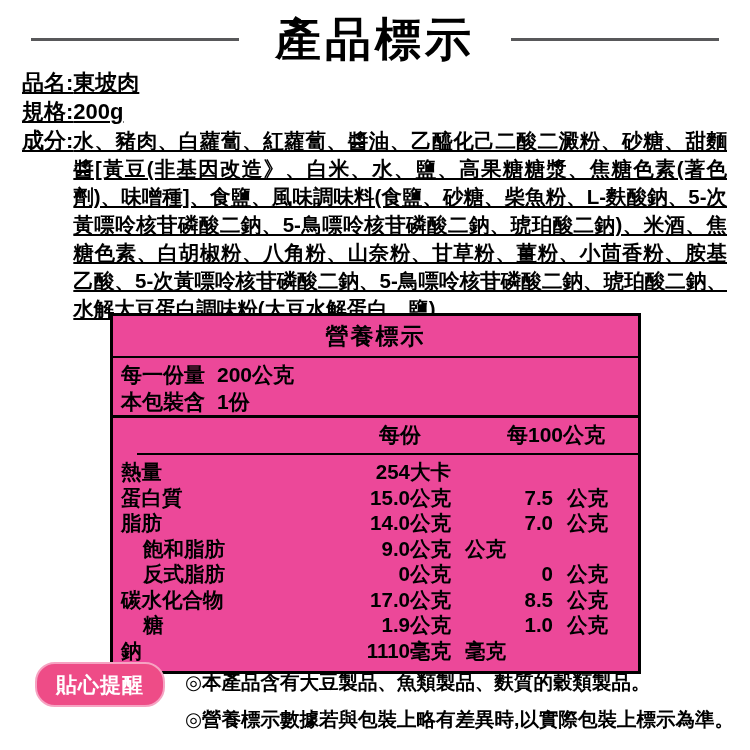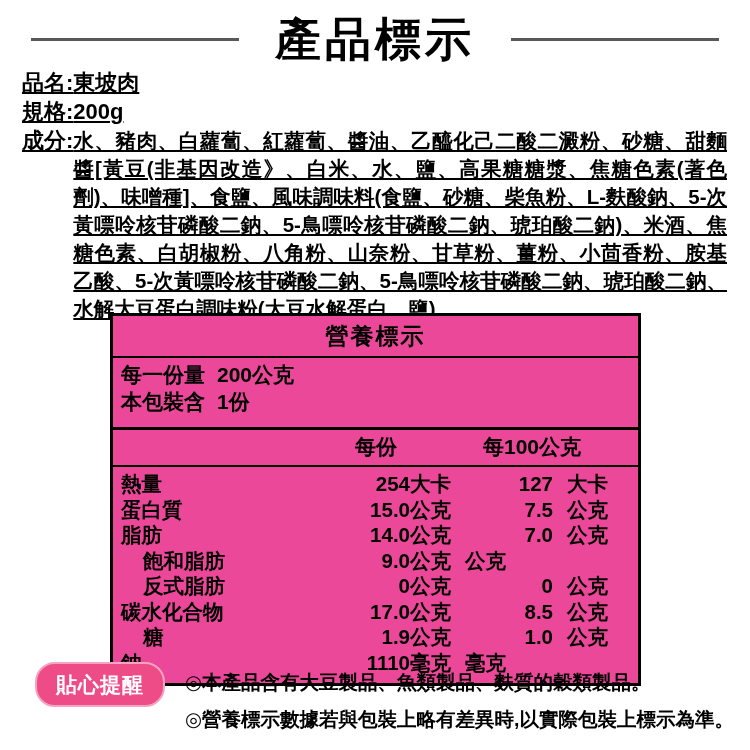--- a/index.html
+++ b/index.html
@@ -36,25 +36,25 @@
 
   
   .nutrition {
     position: absolute; top: 313px; left: 110px; width: 531px;
     border: 3px solid #000; background: #ec4899; font-weight: 600;
   }
   .nt-title {
     text-align: center; font-size: 23px; padding: 5px 0 4px 0;
     border-bottom: 2px solid #000; letter-spacing: 2px;
   }
-  .nt-serving { padding: 3px 0 12px 8px; border-bottom: 3px solid #000; }
+  .nt-serving { padding: 3px 0 0 8px; border-bottom: 3px solid #000; }
   .nt-serving-line { font-size: 21px; line-height: 27px; display: flex; gap: 12px; }
   .nt-cols {
     display: grid; grid-template-columns: 188px 150px 1fr;
-    border-bottom: 2px solid #000; font-size: 21px; padding: 3px 0 4px 0;
+    border-bottom: 2px solid #000; font-size: 21px; padding: 3px 0 4px 0; margin-left: 24px;
   }
   .nt-cols .c2 { text-align: center; }
   .nt-cols .c3 { padding-left: 32px; }
   .nt-rows { padding: 4px 0 8px 0; }
   .nt-row {
     display: grid; grid-template-columns: 188px 150px 1fr;
     font-size: 20.5px; line-height: 25.5px;
   }
   .nt-row .c1 { padding-left: 8px; white-space: nowrap; }
   .nt-row.indent .c1 { padding-left: 30px; }
@@ -121,24 +121,20 @@
     </div>
     <div class="nt-cols">
       <span class="c1"></span>
       <span class="c2">每份</span>
       <span class="c3">每100公克</span>
     </div>
     <div class="nt-rows" id="nutrition-rows">
         <div class="nt-row">
           <span class="c1">熱量</span>
           <span class="c2">254大卡</span>
-          <span class="c3">
-            <span class="num">127</span>
-            <span class="unit">大卡</span>
-          </span>
         </div>
         <div class="nt-row">
           <span class="c1">蛋白質</span>
           <span class="c2">15.0公克</span>
           <span class="c3">
             <span class="num">7.5</span>
             <span class="unit">公克</span>
           </span>
         </div>
         <div class="nt-row">

